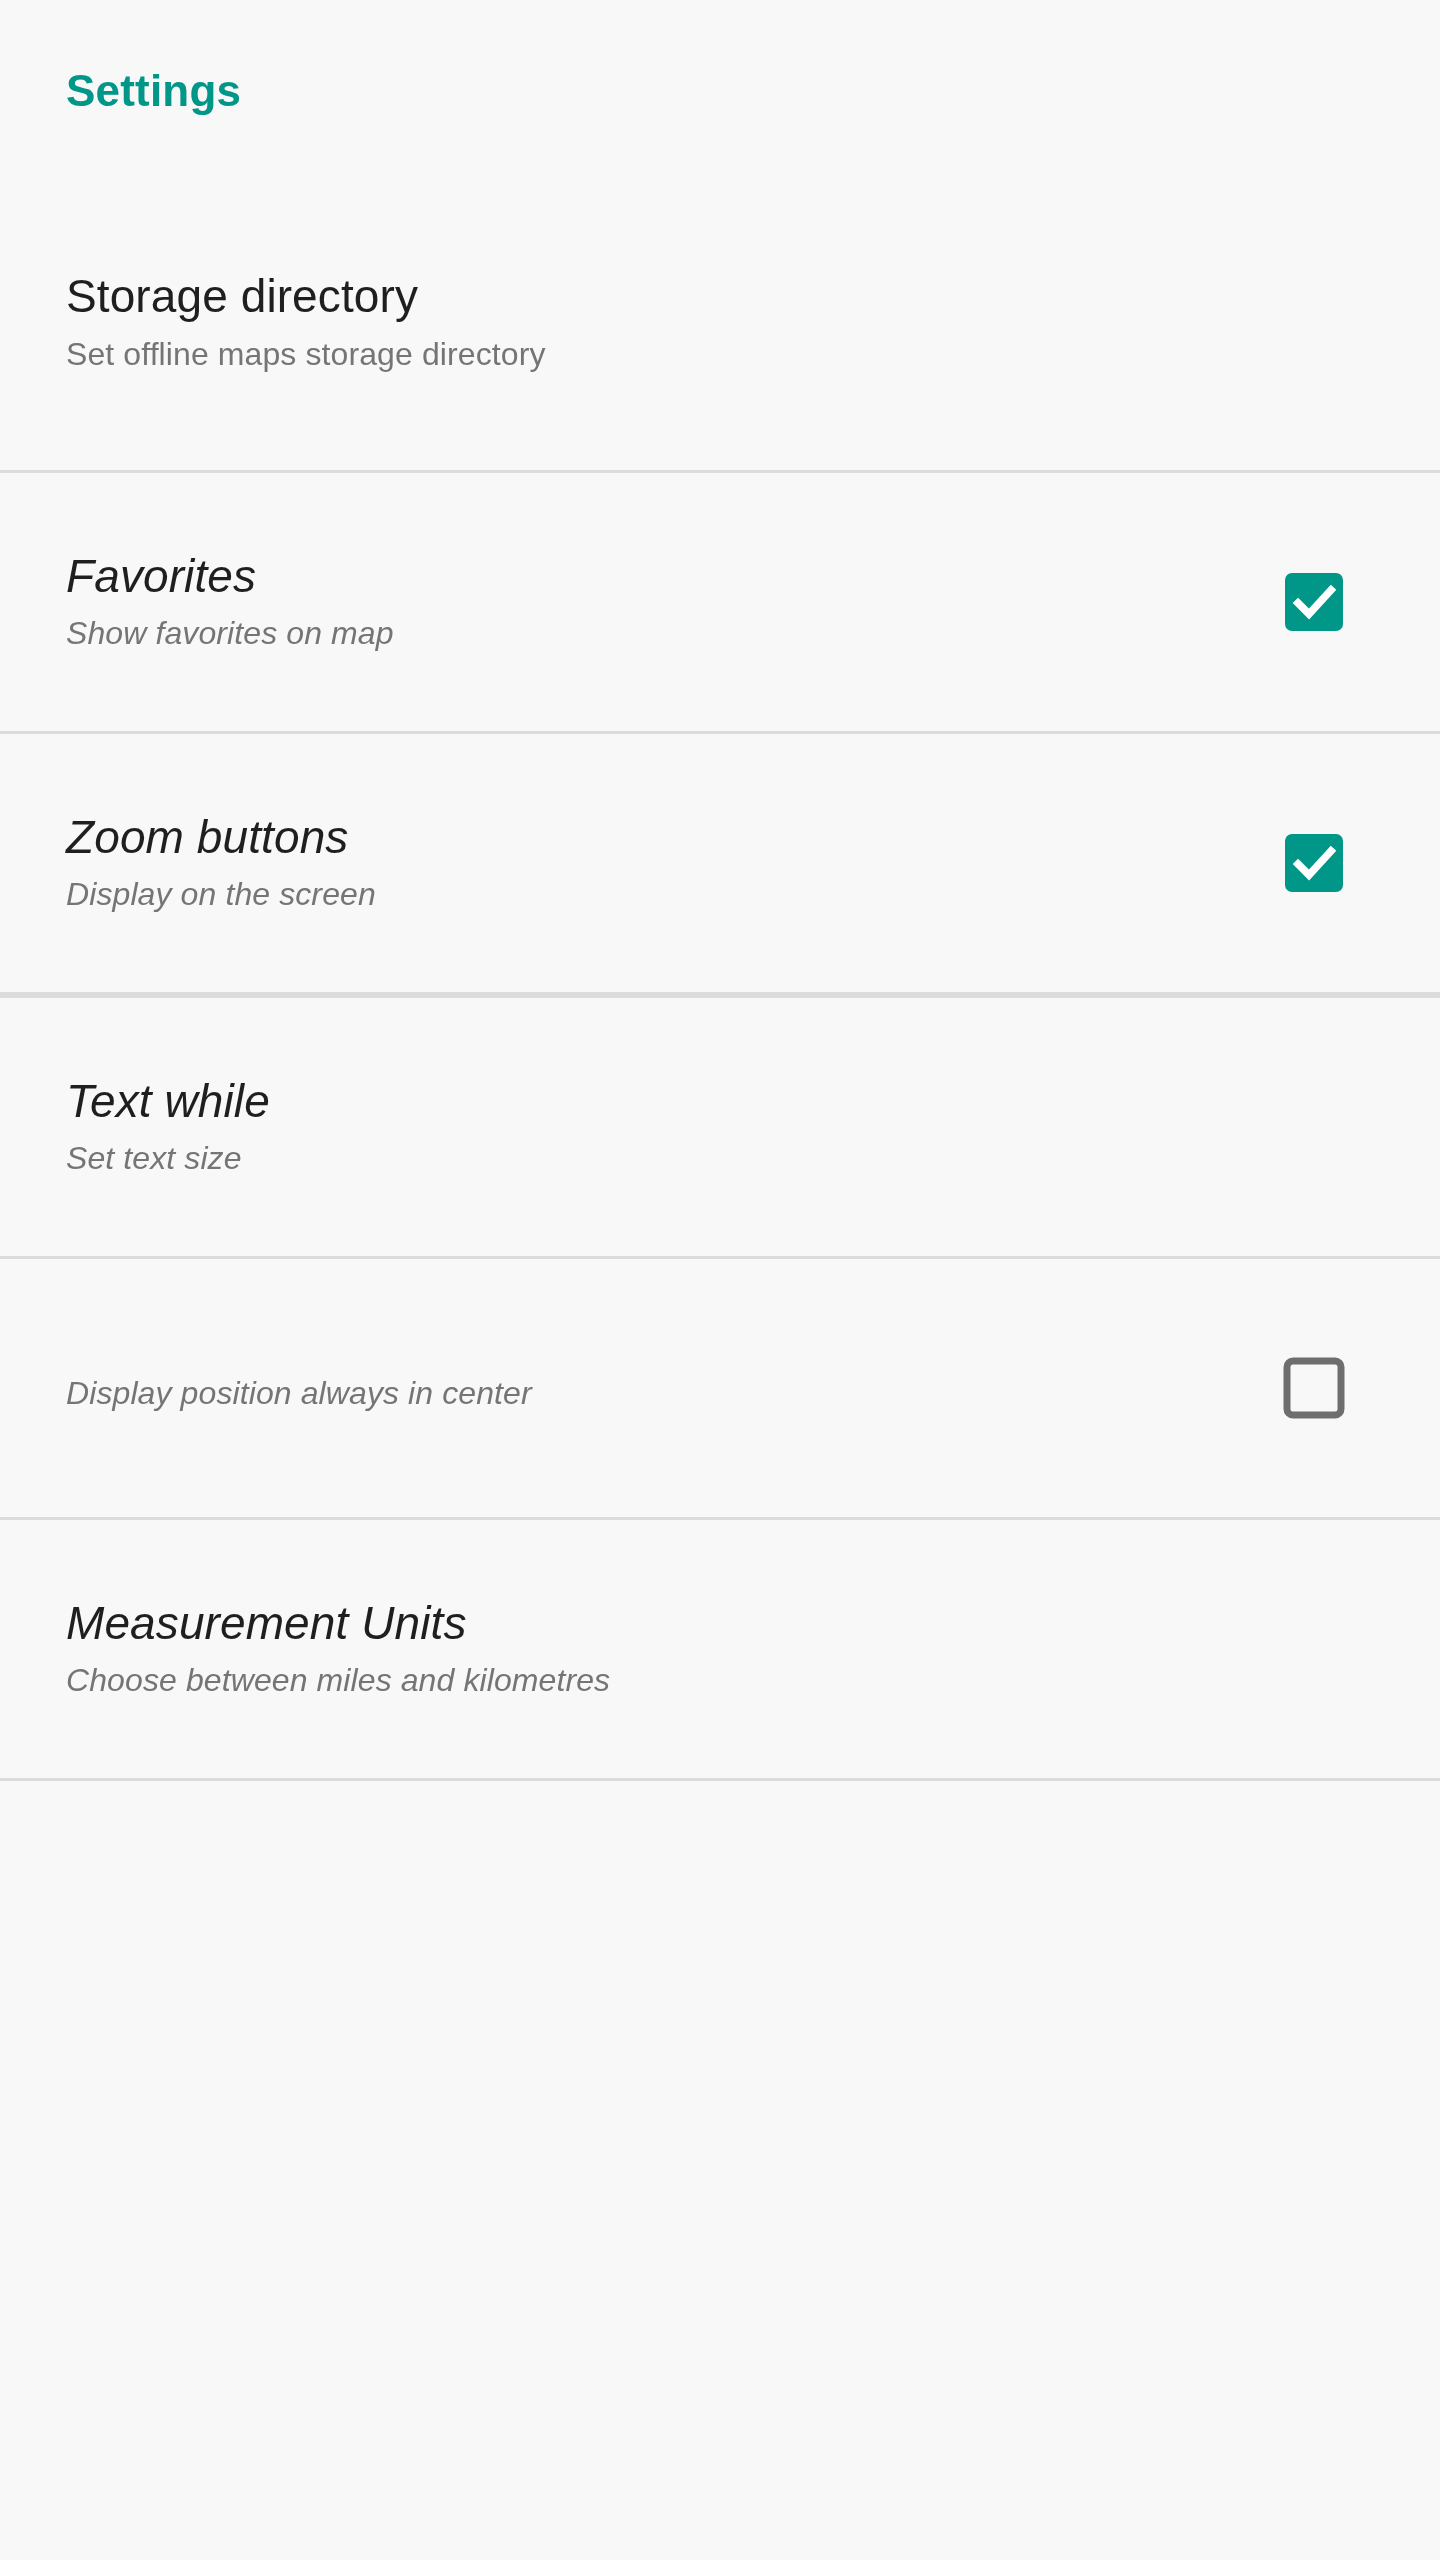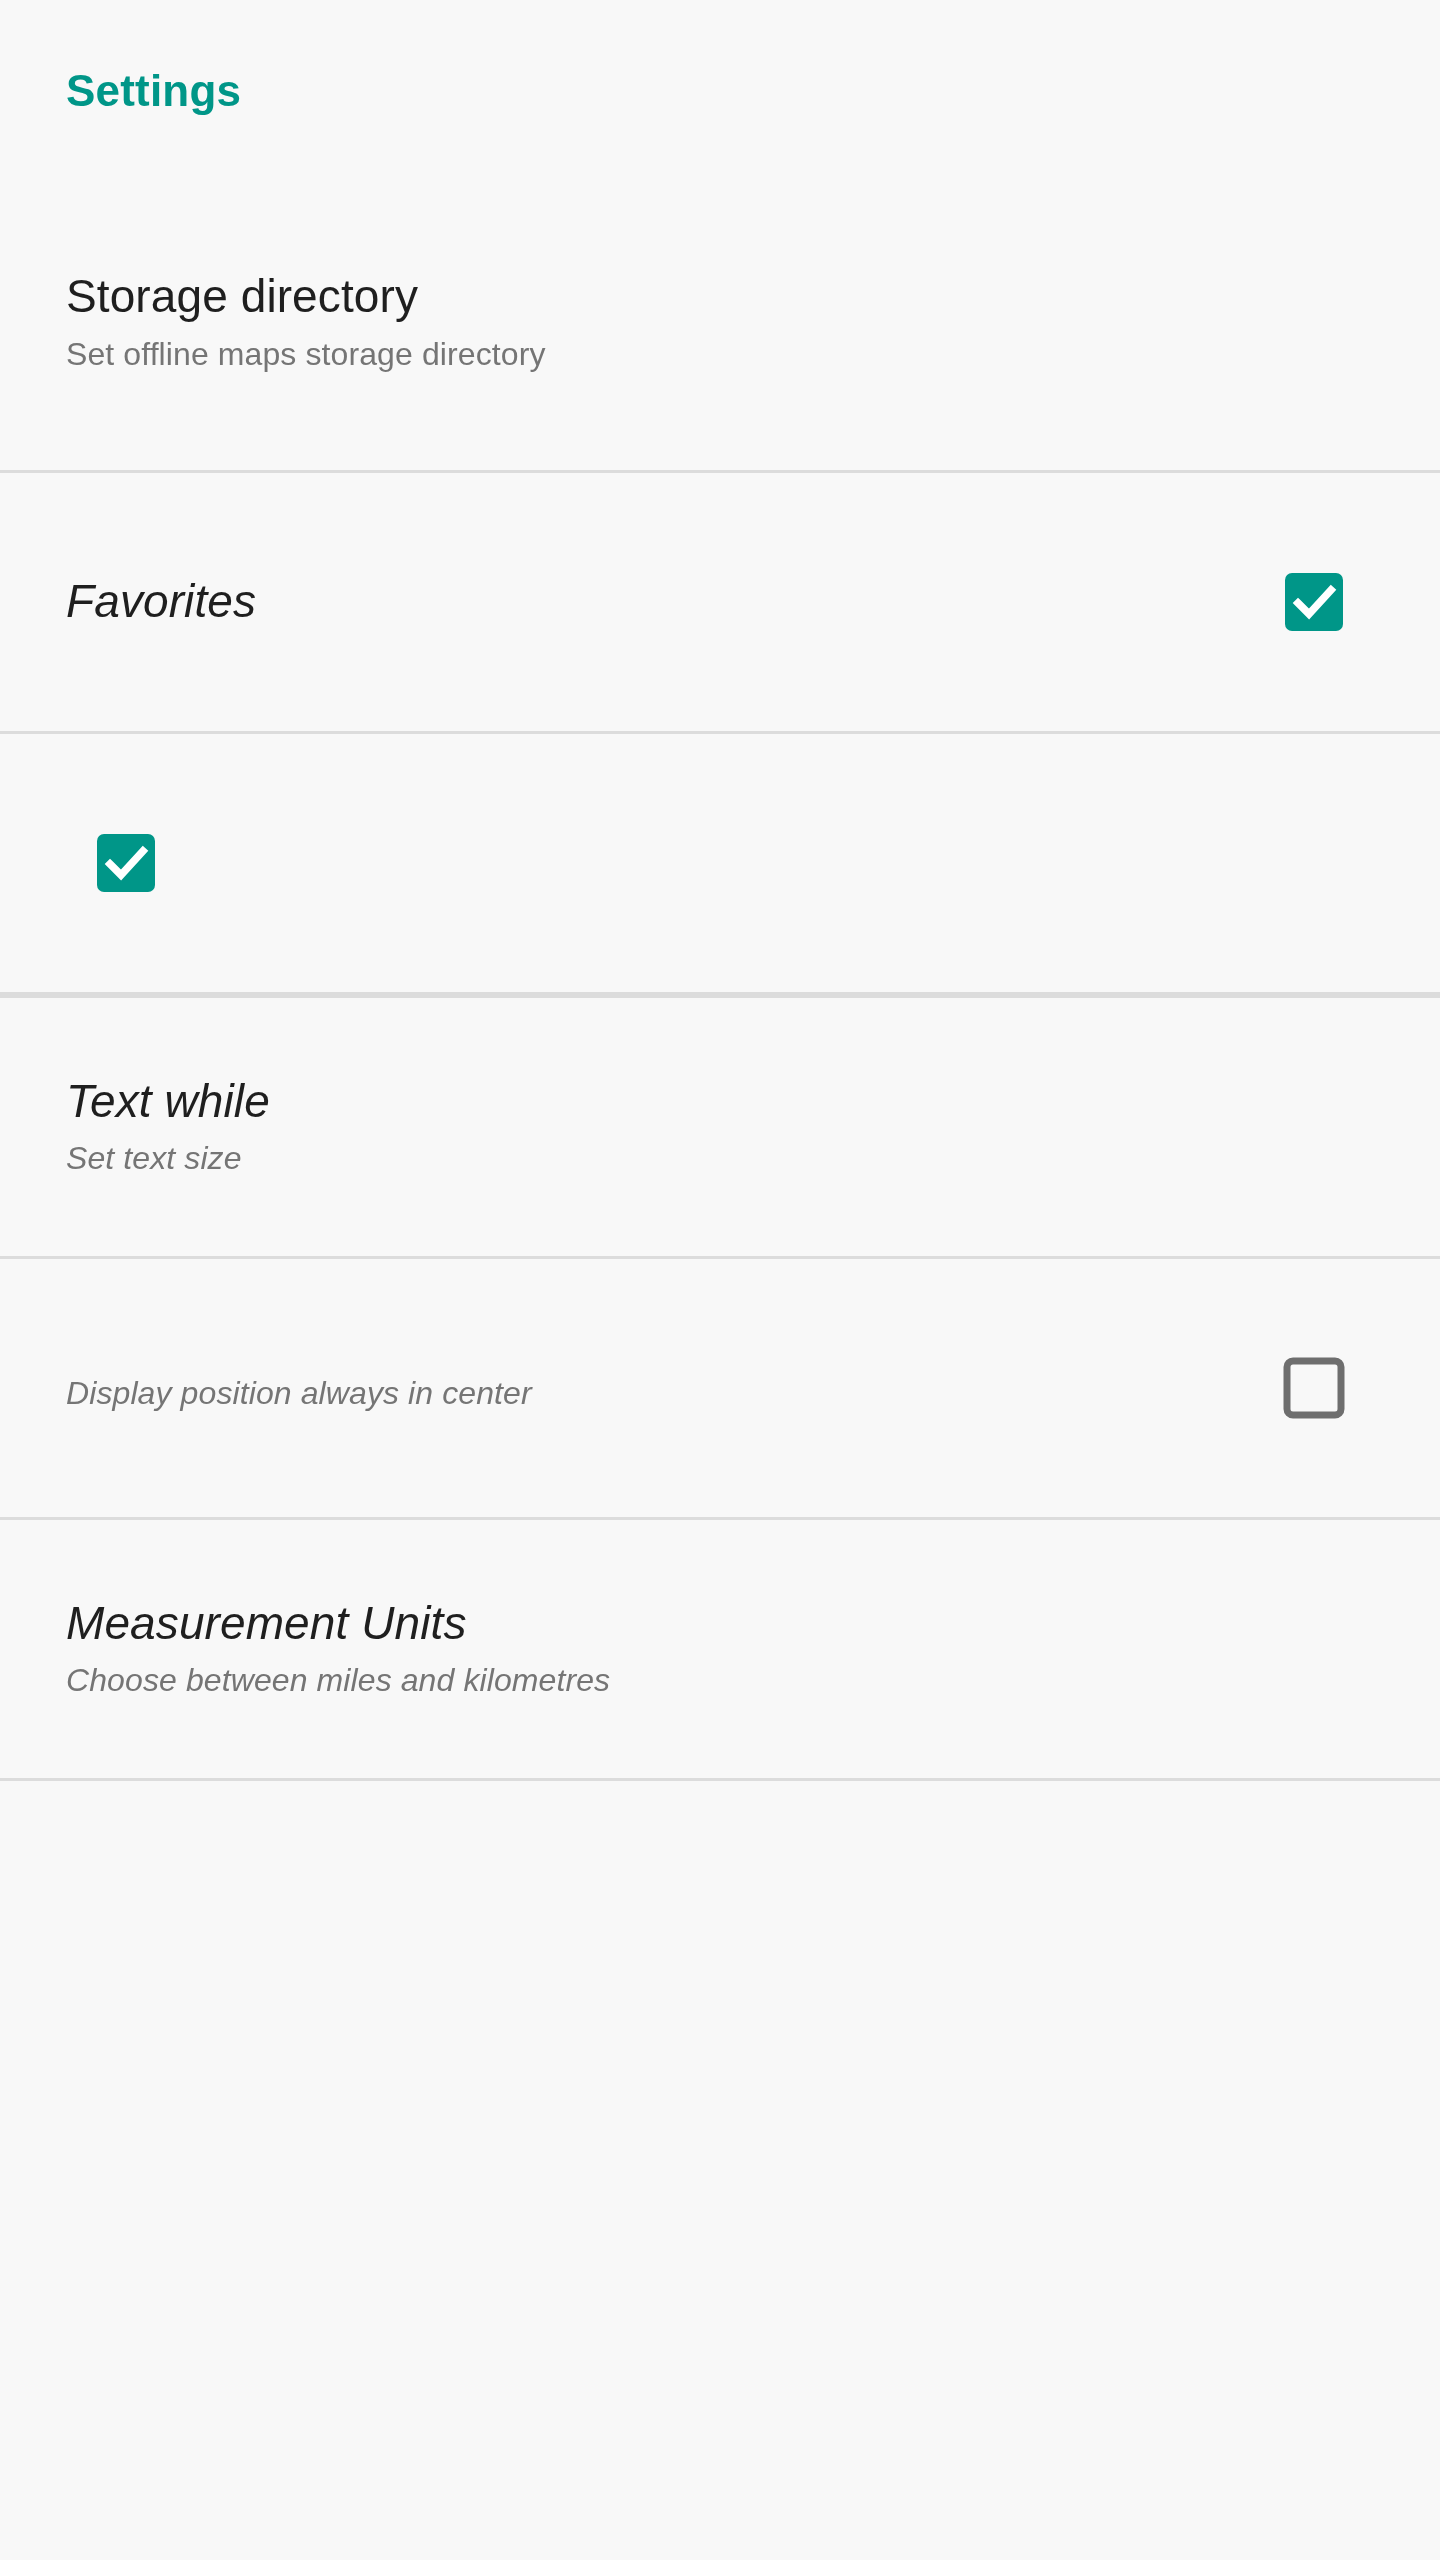--- a/index.html
+++ b/index.html
@@ -142,32 +142,37 @@
         <div class="pref-text">
           <div class="pref-title">Storage directory</div>
           <div class="pref-summary">Set offline maps storage directory</div>
         </div>
         <div class="pref-widget"></div>
       </div>
       <div class="divider"></div>
       <div class="pref-row h-one">
         <div class="pref-text">
           <div class="pref-title">Favorites</div>
+          <div class="pref-summary">Show favorites on map</div>
         </div>
         <div class="pref-widget">
           <span class="checkbox">
             <svg viewBox="0 0 62 62">
               <rect x="2" y="2" width="58" height="58" rx="7" ry="7" fill="#009688"></rect>
               <path d="M15 32 L26 43 L48 19" fill="none" stroke="#ffffff" stroke-width="7.5" stroke-linecap="square" stroke-linejoin="miter"></path>
             </svg>
           </span>
         </div>
       </div>
       <div class="divider"></div>
       <div class="pref-row h-one">
+        <div class="pref-text">
+          <div class="pref-title">Zoom buttons</div>
+          <div class="pref-summary">Display on the screen</div>
+        </div>
         <div class="pref-widget">
           <span class="checkbox">
             <svg viewBox="0 0 62 62">
               <rect x="2" y="2" width="58" height="58" rx="7" ry="7" fill="#009688"></rect>
               <path d="M15 32 L26 43 L48 19" fill="none" stroke="#ffffff" stroke-width="7.5" stroke-linecap="square" stroke-linejoin="miter"></path>
             </svg>
           </span>
         </div>
       </div>
       <div class="divider"></div>

